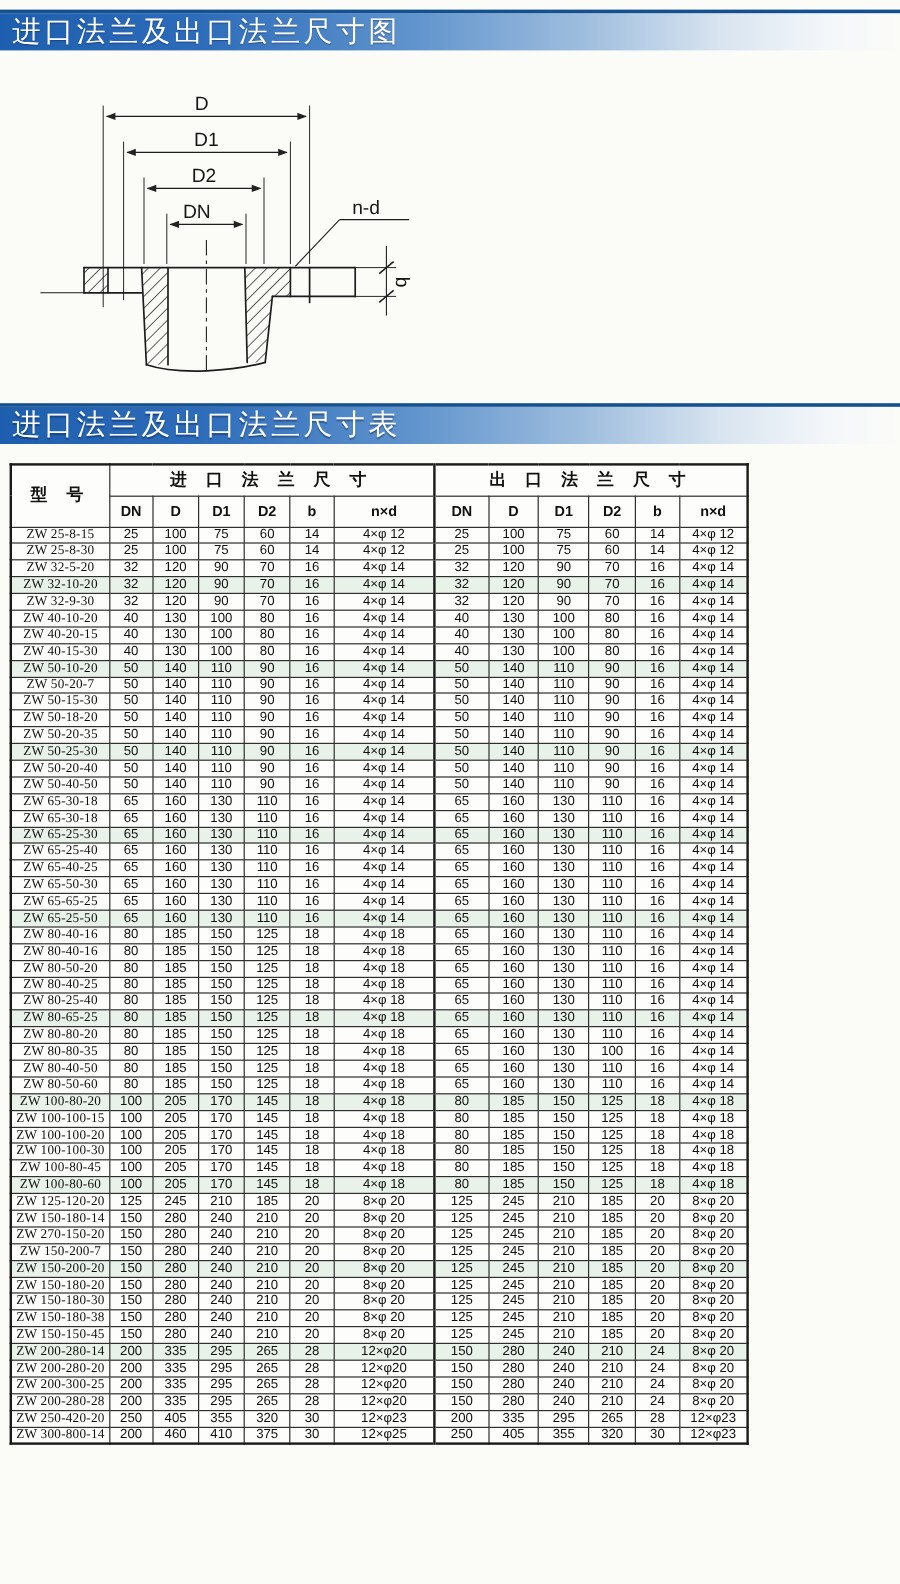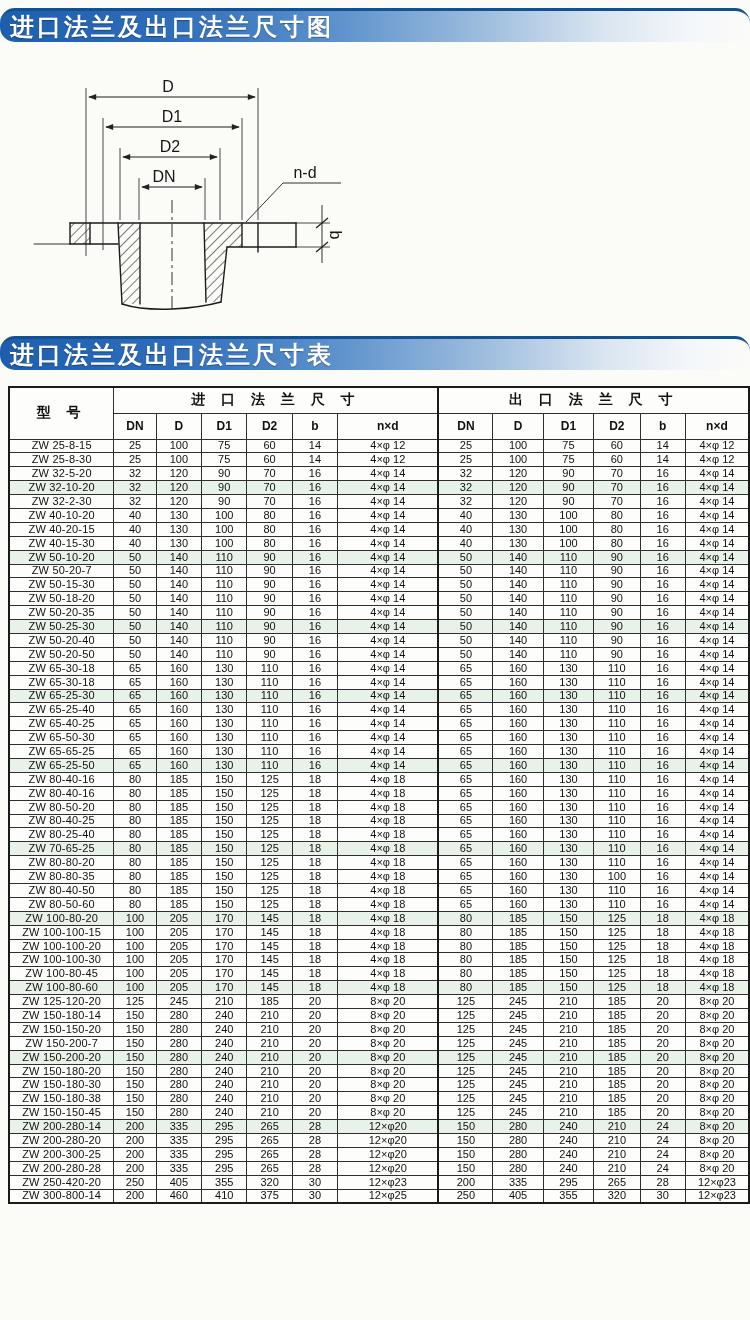--- a/index.html
+++ b/index.html
@@ -14,39 +14,38 @@
   body{
     width:750px;height:1320px;
     background:var(--paper);
     font-family:"Liberation Sans",sans-serif;
     color:#111;
     overflow:hidden;
   }
   .title-bar{
     height:34px;
     margin-top:8px;
-    display:flex;align-items:flex-start;
+    display:flex;align-items:flex-end;
     padding-left:10px;
     color:#fff;
     font-family:"Liberation Serif",serif;
-    font-weight:bold;
+    font-weight:normal;
     font-size:24px;
     letter-spacing:3px;
     border-top:3px solid var(--accent-dark);
     background:linear-gradient(90deg,#1d5fae 0%,#2d6cba 22%,#5d92cc 45%,#9fbede 65%,#d8e4f0 80%,#f4f7fa 92%,#fbfbf8 100%);
     text-shadow:0 1px 1px rgba(0,0,40,.35);
-    border-radius:15px;
   }
   .diagram-wrap{
     height:286px;
     padding:26px 0 0 28px;
   }
   svg text{font-family:"Liberation Sans",sans-serif;}
   .dims-table{
-    width:742px;
+    width:616px;
     margin:16px 16px 0 8px;
     border-collapse:collapse;
     border:2px solid #1a1a1a;
     background:#fdfdfb;
   }
   .dims-table th,.dims-table td{
     border:1px solid var(--line);
     text-align:center;
     padding:0;
   }
@@ -69,20 +68,21 @@
   }
   .dims-table td{
     height:13.9px;
     line-height:1;
     font-size:11px;
     color:#101010;
   }
   .dims-table td.model{
     font-size:11px;
     letter-spacing:.2px;
+    font-family:Liberation Serif, serif;
   }
   .sec-end{border-right:2px solid #1a1a1a !important;}
   tr.hl td{background:var(--hl);}
 </style>
 </head>
 <body>
 
 <div class="title-bar">
   <span>进口法兰及出口法兰尺寸图</span>
 </div>
@@ -255,21 +255,21 @@
         <td>16</td>
         <td class="sec-end">4×φ 14</td>
         <td>32</td>
         <td>120</td>
         <td>90</td>
         <td>70</td>
         <td>16</td>
         <td>4×φ 14</td>
       </tr>
       <tr>
-        <td class="model">ZW 32-2-30</td>
+        <td class="model">ZW 32-9-30</td>
         <td>32</td>
         <td>120</td>
         <td>90</td>
         <td>70</td>
         <td>16</td>
         <td class="sec-end">4×φ 14</td>
         <td>32</td>
         <td>120</td>
         <td>90</td>
         <td>70</td>
@@ -420,21 +420,21 @@
         <td>16</td>
         <td class="sec-end">4×φ 14</td>
         <td>50</td>
         <td>140</td>
         <td>110</td>
         <td>90</td>
         <td>16</td>
         <td>4×φ 14</td>
       </tr>
       <tr>
-        <td class="model">ZW 50-20-50</td>
+        <td class="model">ZW 50-40-50</td>
         <td>50</td>
         <td>140</td>
         <td>110</td>
         <td>90</td>
         <td>16</td>
         <td class="sec-end">4×φ 14</td>
         <td>50</td>
         <td>140</td>
         <td>110</td>
         <td>90</td>
@@ -630,21 +630,21 @@
         <td>18</td>
         <td class="sec-end">4×φ 18</td>
         <td>65</td>
         <td>160</td>
         <td>130</td>
         <td>110</td>
         <td>16</td>
         <td>4×φ 14</td>
       </tr>
       <tr class="hl">
-        <td class="model">ZW 70-65-25</td>
+        <td class="model">ZW 80-65-25</td>
         <td>80</td>
         <td>185</td>
         <td>150</td>
         <td>125</td>
         <td>18</td>
         <td class="sec-end">4×φ 18</td>
         <td>65</td>
         <td>160</td>
         <td>130</td>
         <td>110</td>
@@ -825,21 +825,21 @@
         <td>20</td>
         <td class="sec-end">8×φ 20</td>
         <td>125</td>
         <td>245</td>
         <td>210</td>
         <td>185</td>
         <td>20</td>
         <td>8×φ 20</td>
       </tr>
       <tr>
-        <td class="model">ZW 150-150-20</td>
+        <td class="model">ZW 270-150-20</td>
         <td>150</td>
         <td>280</td>
         <td>240</td>
         <td>210</td>
         <td>20</td>
         <td class="sec-end">8×φ 20</td>
         <td>125</td>
         <td>245</td>
         <td>210</td>
         <td>185</td>

